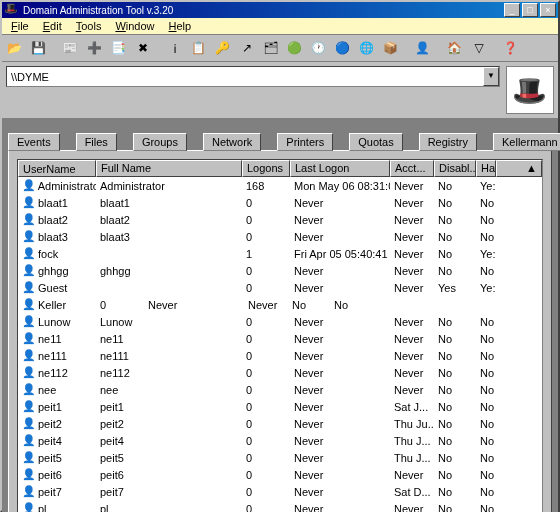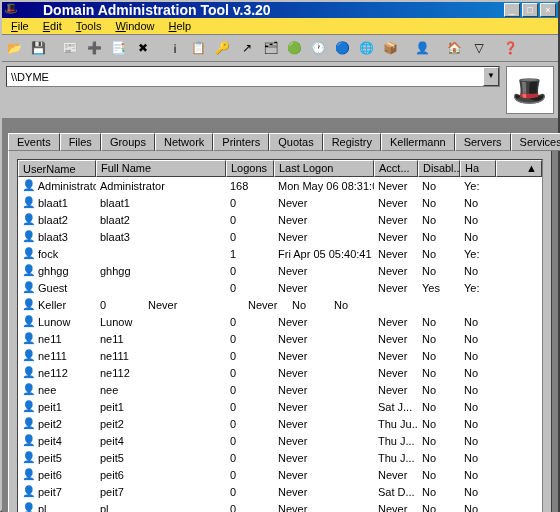--- a/index.html
+++ b/index.html
@@ -1,50 +1,50 @@
 <!DOCTYPE html>
 <html><head>
 <meta charset="utf-8">
 <style>
   * { box-sizing: border-box; margin: 0; padding: 0; }
   body { font-family: Tahoma, Arial, sans-serif; font-size: 11px; background: #c0c0c0; overflow: hidden; }
   .window { width: 560px; height: 512px; border: 2px solid #c0c0c0; border-right-color:#404040; border-bottom-color:#404040; display:flex; flex-direction:column; }
   .titlebar { background: linear-gradient(to right, #000080, #1084d0); color:#fff; height:19px; display:flex; align-items:center; padding:0 2px; }
   .titlebar .icon { width:16px; height:16px; margin-right:3px; }
-  .titlebar .title { flex:1; font-weight:bold; font-size:14px;margin-left:20px; }
+  .titlebar .title { flex:1; font-weight:normal; font-size:10px; }
   .tb-btn { width:16px; height:14px; background:#c0c0c0; border:1px solid #fff; border-right-color:#404040; border-bottom-color:#404040; margin-left:2px; font-size:9px; text-align:center; line-height:12px; font-family:Arial; }
-  .menubar { background:#fde047; display:flex; height:19px; align-items:flex-end; padding:0 2px; border-bottom:1px solid #808080; }
+  .menubar { background:#fef9c3; display:flex; height:19px; align-items:flex-end; padding:0 2px; border-bottom:1px solid #808080; }
   .menubar span { padding:2px 7px; cursor:default; }
   .menubar span u { text-decoration:underline; }
   .toolbar { background:#c0c0c0; height:28px; display:flex; align-items:center; padding:2px; gap:2px; border-bottom:1px solid #808080; }
   .tbtn { width:22px; height:22px; display:flex; align-items:center; justify-content:center; font-size:12px; }
   .tsep { width:6px; }
   .addr { background:#c0c0c0; padding:4px; display:flex; gap:6px; }
   .combo { flex:1; display:flex; background:#5eead4; border:1px solid #808080; border-top-color:#404040; border-left-color:#404040; height:21px; }
   .combo input { flex:1; border:none; font-family:inherit; font-size:11px; padding:0 4px; outline:none; }
   .combo .drop { width:16px; background:#c0c0c0; border-left:1px solid #c0c0c0; border:1px solid #fff; border-right-color:#404040; border-bottom-color:#404040; text-align:center; font-size:8px; line-height:16px; }
   .logo { width:48px; height:48px; background:#fff; border:1px solid #808080; display:flex; align-items:center; justify-content:center; font-size:28px; }
   .workspace { flex:1; background:#808080; padding:0 6px; display:flex; flex-direction:column; }
   .tabs { display:flex; margin-top:14px; }
-  .tab { background:#c0c0c0; border:1px solid #fff; border-right-color:#404040; border-bottom:none; padding:2px 8px; font-size:11px; margin-right:0px; position:relative; top:1px; }
+  .tab { background:#c0c0c0; border:1px solid #fff; border-right-color:#404040; border-bottom:none; padding:2px 8px; font-size:11px; margin-right:16px; position:relative; top:1px; }
   .tabs .tab:not(.active){ border-bottom:1px solid #808080; }
   .panel { flex:1; background:#c0c0c0; border:1px solid #fff; border-right-color:#404040; border-bottom-color:#404040; padding:8px; display:flex; }
   .listview { flex:1; background:#fff; border:1px solid #808080; border-top-color:#404040; border-left-color:#404040; display:flex; flex-direction:column; overflow:hidden; }
   .headers { display:flex; background:#c0c0c0; height:17px; }
   .hcell { border:1px solid #fff; border-right-color:#404040; border-bottom-color:#404040; padding:1px 4px; font-size:11px; overflow:hidden; white-space:nowrap; }
   .rows { flex:1; overflow-y:auto; overflow-x:hidden; }
   .row { display:flex; height:17px; align-items:center; }
   .cell { padding:0 4px; font-size:11px; overflow:hidden; white-space:nowrap; text-overflow:clip; }
   .c0{width:78px;display:flex;align-items:center;gap:2px}
-  .c1{width:130px}
+  .c1{width:146px}
   .c2{width:48px;}
   .c3{width:100px}
   .c4{width:44px}
   .c5{width:42px}
-  .c6{width:36px}
+  .c6{width:20px}
   .uicon{width:14px;height:14px;display:inline-flex;align-items:center;justify-content:center;font-size:11px}
 </style>
 </head>
 <body>
 
 <div class="window">
   <div class="titlebar">
     <span class="icon">🎩</span>
     <span class="title">Domain Administration Tool  v.3.20</span>
     <div class="tb-btn">_</div>

